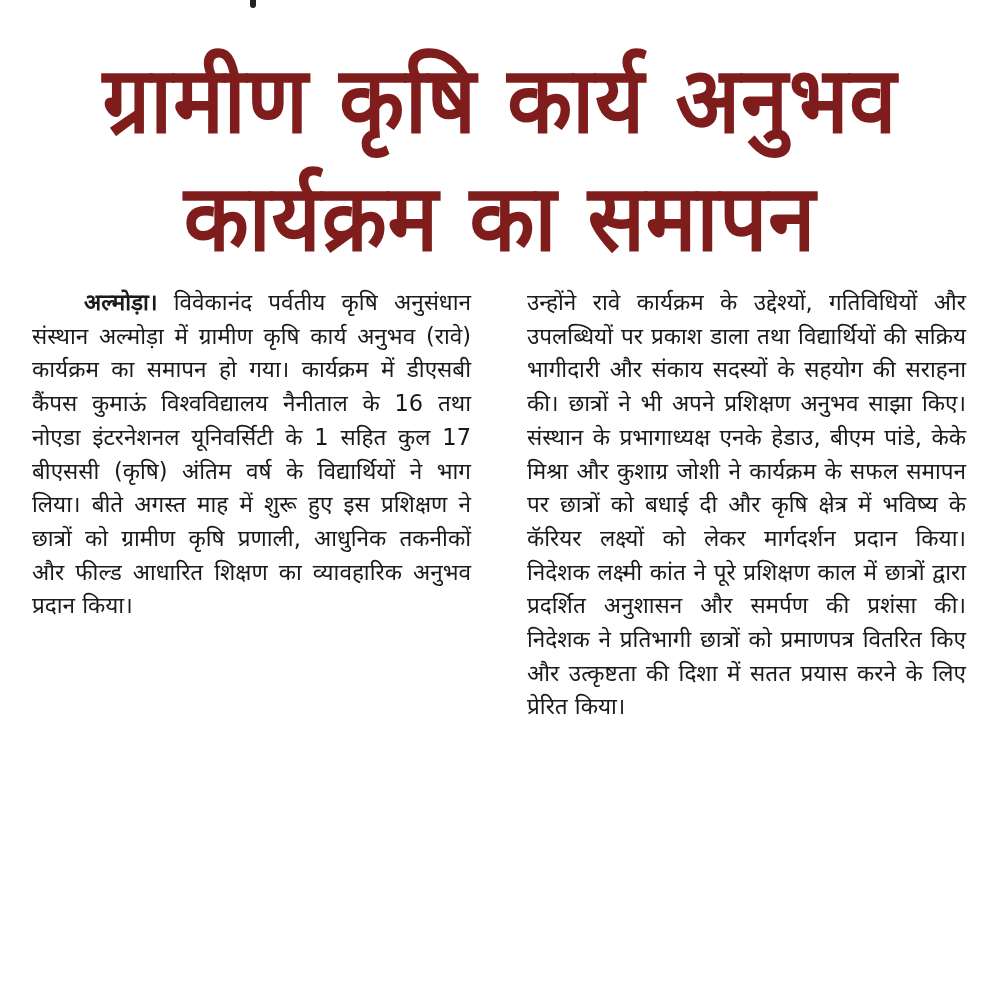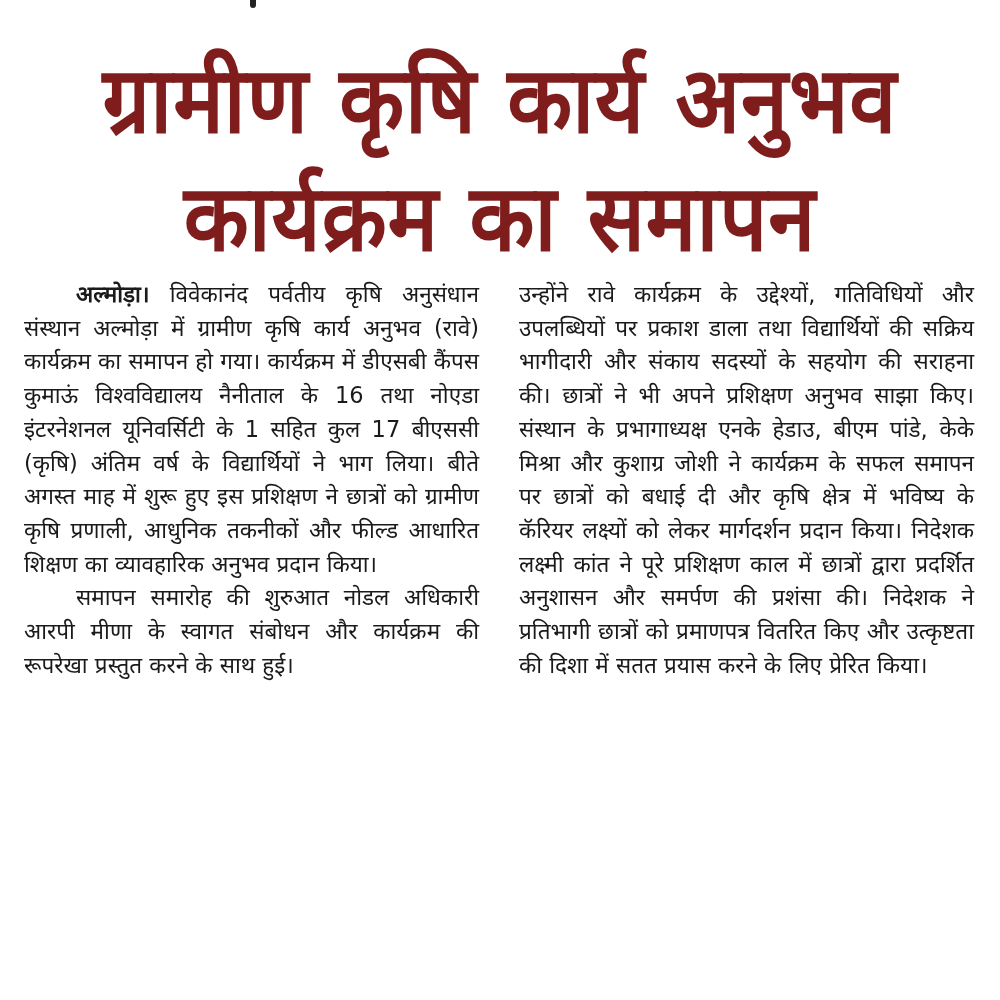--- a/index.html
+++ b/index.html
@@ -13,35 +13,34 @@
     .headline .line { display: block; font-size: 92px; line-height: 118px; letter-spacing: 1px; transform: scaleX(0.92); transform-origin: center; }
     .columns {
       position: absolute; left: 24px; top: 278px; width: 950px;
       display: flex; justify-content: space-between;
     }
     .col {
       width: 455px;
       font-family: "DejaVu Sans", sans-serif; font-size: 22.5px; line-height: 33.7px;
       text-align: justify; color: #1a1a1a;
     }
-    .col p { margin: 0; }
+    .col p { margin: 8px; }
     .col p.indent { text-indent: 52px; }
     .dateline { font-weight: bold; }
   </style>
 </head>
 <body>
 
 <div class="top-mark"></div>
 
 <div class="headline">
   <span class="line">ग्रामीण कृषि कार्य अनुभव</span>
   <span class="line">कार्यक्रम का समापन</span>
 </div>
 
 <div class="columns">
   <div class="col">
     <p class="indent"><span class="dateline">अल्मोड़ा।</span><span> विवेकानंद पर्वतीय कृषि अनुसंधान संस्थान अल्मोड़ा में ग्रामीण कृषि कार्य अनुभव (रावे) कार्यक्रम का समापन हो गया। कार्यक्रम में डीएसबी कैंपस कुमाऊं विश्वविद्यालय नैनीताल के 16 तथा नोएडा इंटरनेशनल यूनिवर्सिटी के 1 सहित कुल 17 बीएससी (कृषि) अंतिम वर्ष के विद्यार्थियों ने भाग लिया। बीते अगस्त माह में शुरू हुए इस प्रशिक्षण ने छात्रों को ग्रामीण कृषि प्रणाली, आधुनिक तकनीकों और फील्ड आधारित शिक्षण का व्यावहारिक अनुभव प्रदान किया।</span></p>
-    <p class="indent">समापन समारोह की शुरुआत नोडल अधिकारी आरपी मीणा के स्वागत संबोधन और कार्यक्रम की रूपरेखा प्रस्तुत करने के साथ हुई।</p>
   </div>
   <div class="col">
     <p>उन्होंने रावे कार्यक्रम के उद्देश्यों, गतिविधियों और उपलब्धियों पर प्रकाश डाला तथा विद्यार्थियों की सक्रिय भागीदारी और संकाय सदस्यों के सहयोग की सराहना की। छात्रों ने भी अपने प्रशिक्षण अनुभव साझा किए। संस्थान के प्रभागाध्यक्ष एनके हेडाउ, बीएम पांडे, केके मिश्रा और कुशाग्र जोशी ने कार्यक्रम के सफल समापन पर छात्रों को बधाई दी और कृषि क्षेत्र में भविष्य के कॅरियर लक्ष्यों को लेकर मार्गदर्शन प्रदान किया। निदेशक लक्ष्मी कांत ने पूरे प्रशिक्षण काल में छात्रों द्वारा प्रदर्शित अनुशासन और समर्पण की प्रशंसा की। निदेशक ने प्रतिभागी छात्रों को प्रमाणपत्र वितरित किए और उत्कृष्टता की दिशा में सतत प्रयास करने के लिए प्रेरित किया।</p>
   </div>
 </div>
 
 </body></html>

